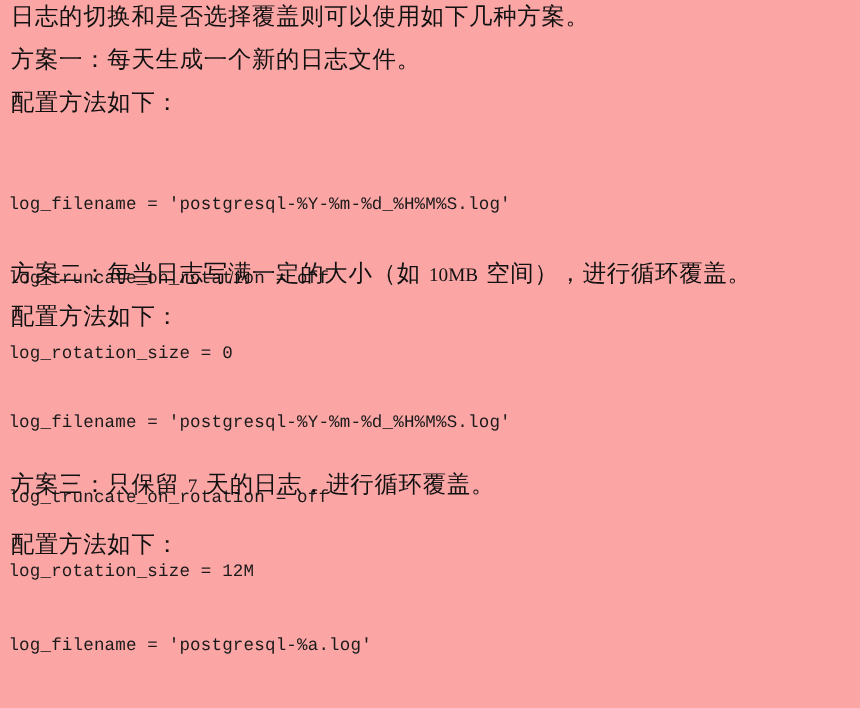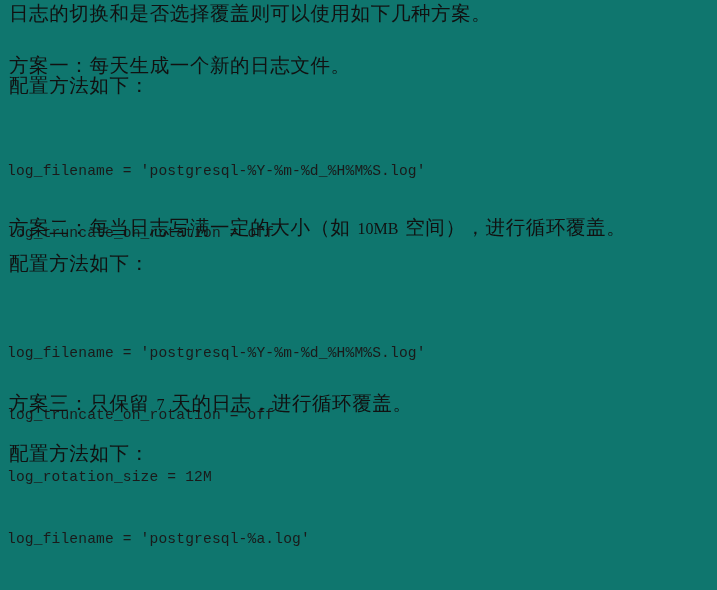--- a/index.html
+++ b/index.html
@@ -14,21 +14,21 @@
     position: relative;
     overflow: hidden;
     color: #141414;
     -webkit-font-smoothing: antialiased;
   }
 
   .page {
     position: relative;
     width: 717px;
     height: 590px;
-    background: #0f766e;
+    background: #fca5a5;
   }
 
   
   .prose {
     position: absolute;
     left: 9px;
     font-family: "DejaVu Serif", "Liberation Serif", serif;
     font-size: 19.5px;
     line-height: 24px;
     letter-spacing: 0.6px;
@@ -52,21 +52,21 @@
     color: #1a1a1a;
     white-space: pre;
   }
   .codeline {
     display: block;
     white-space: pre;
   }
 
   
   .y-intro     { top: 2px;   }
-  .y-h1        { top: 38px; margin-top: 16px;  }
+  .y-h1        { top: 38px;  }
   .y-cfg1      { top: 74px;  }
   .y-code1     { top: 120px; }
   .y-h2        { top: 216px; }
   .y-cfg2      { top: 252px; }
   .y-code2     { top: 302px; }
   .y-h3        { top: 392px; }
   .y-cfg3      { top: 442px; }
   .y-code3     { top: 488px; }
 </style>
 </head>
@@ -76,20 +76,21 @@
 
   <div class="prose y-intro">日志的切换和是否选择覆盖则可以使用如下几种方案。</div>
 
   <div class="prose y-h1"><span>方案一：每天生成一个新的日志文件。</span></div>
 
   <div class="prose y-cfg1">配置方法如下：</div>
 
   <div class="codeblock y-code1">
     <span class="codeline">log_filename = 'postgresql-%Y-%m-%d_%H%M%S.log'</span>
     <span class="codeline">log_truncate_on_rotation = off</span>
+    <span class="codeline">log_rotation_size = 0</span>
   </div>
 
   <div class="prose y-h2"><span>方案二：每当日志写满一定的大小（如 </span><span class="lat">10MB</span><span> 空间），进行循环覆盖。</span></div>
 
   <div class="prose y-cfg2">配置方法如下：</div>
 
   <div class="codeblock y-code2">
     <span class="codeline">log_filename = 'postgresql-%Y-%m-%d_%H%M%S.log'</span>
     <span class="codeline">log_truncate_on_rotation = off</span>
     <span class="codeline">log_rotation_size = 12M</span>

